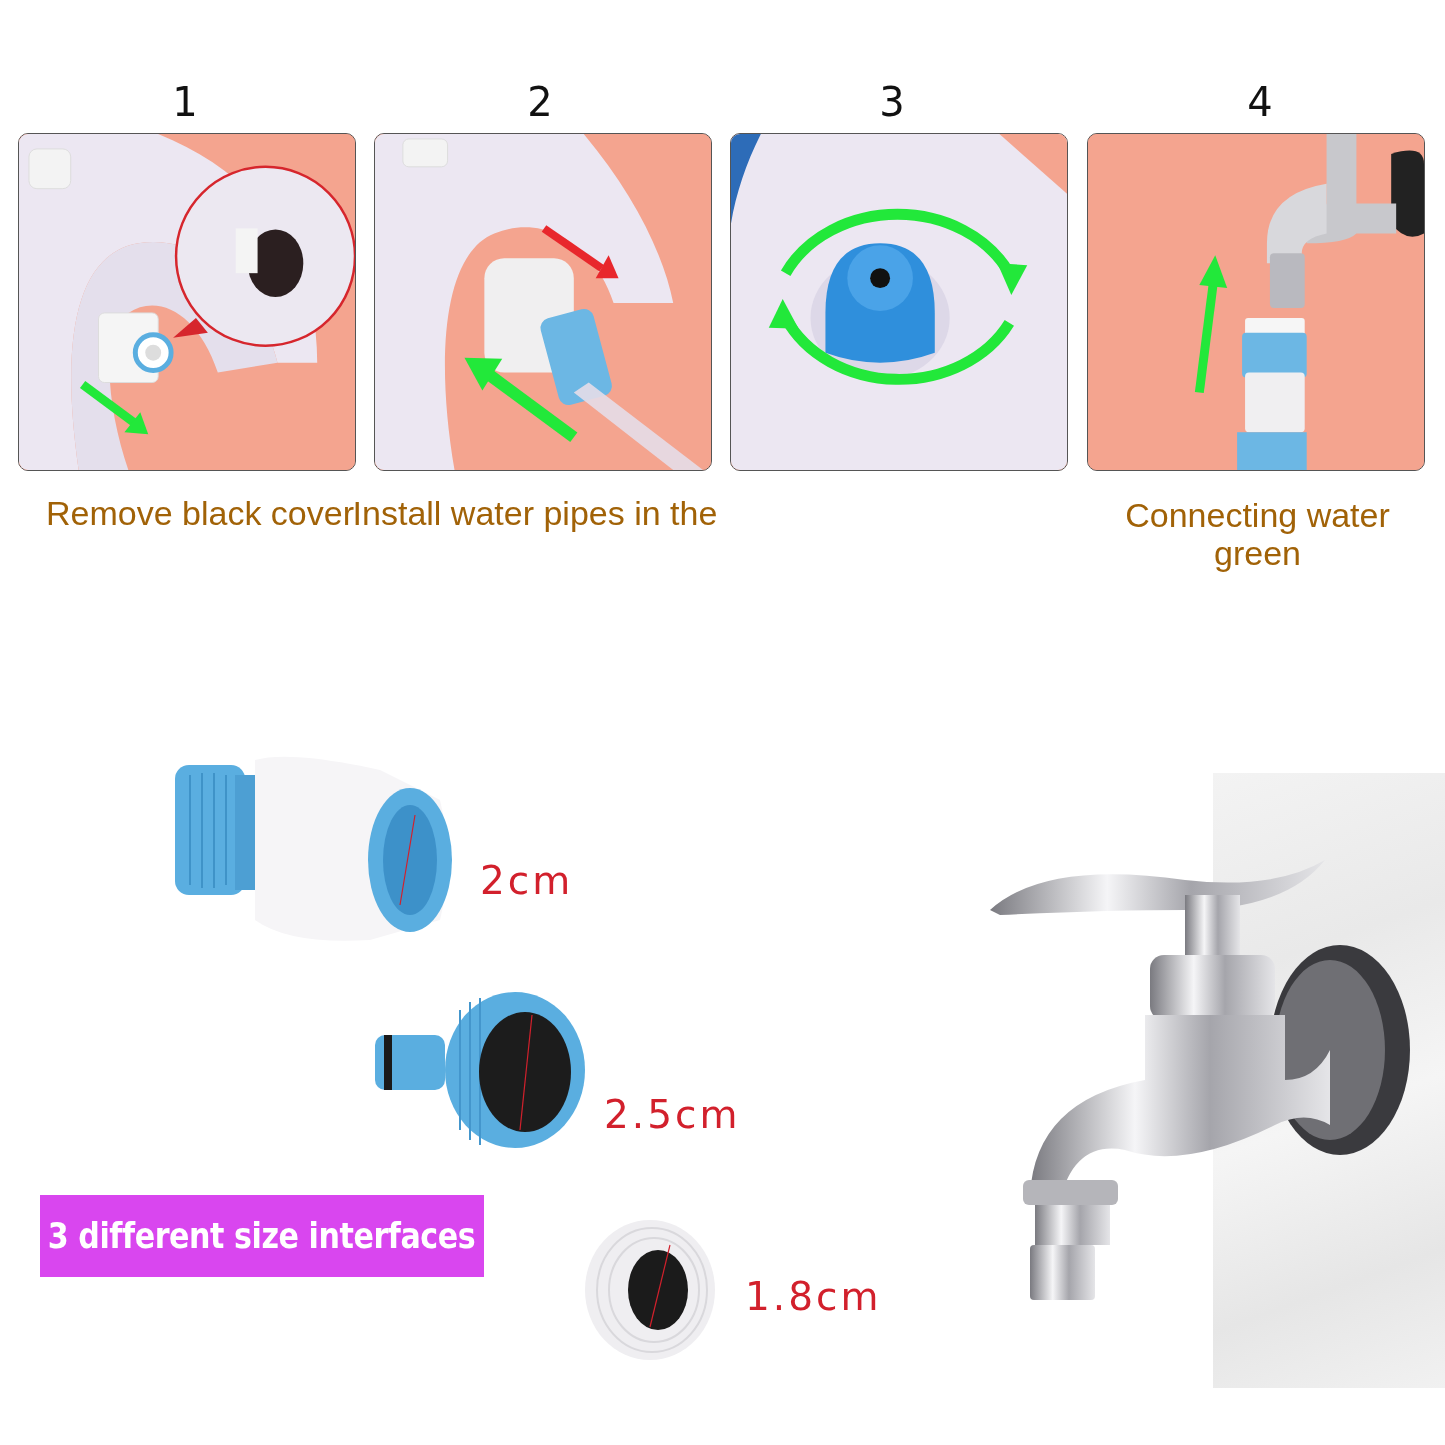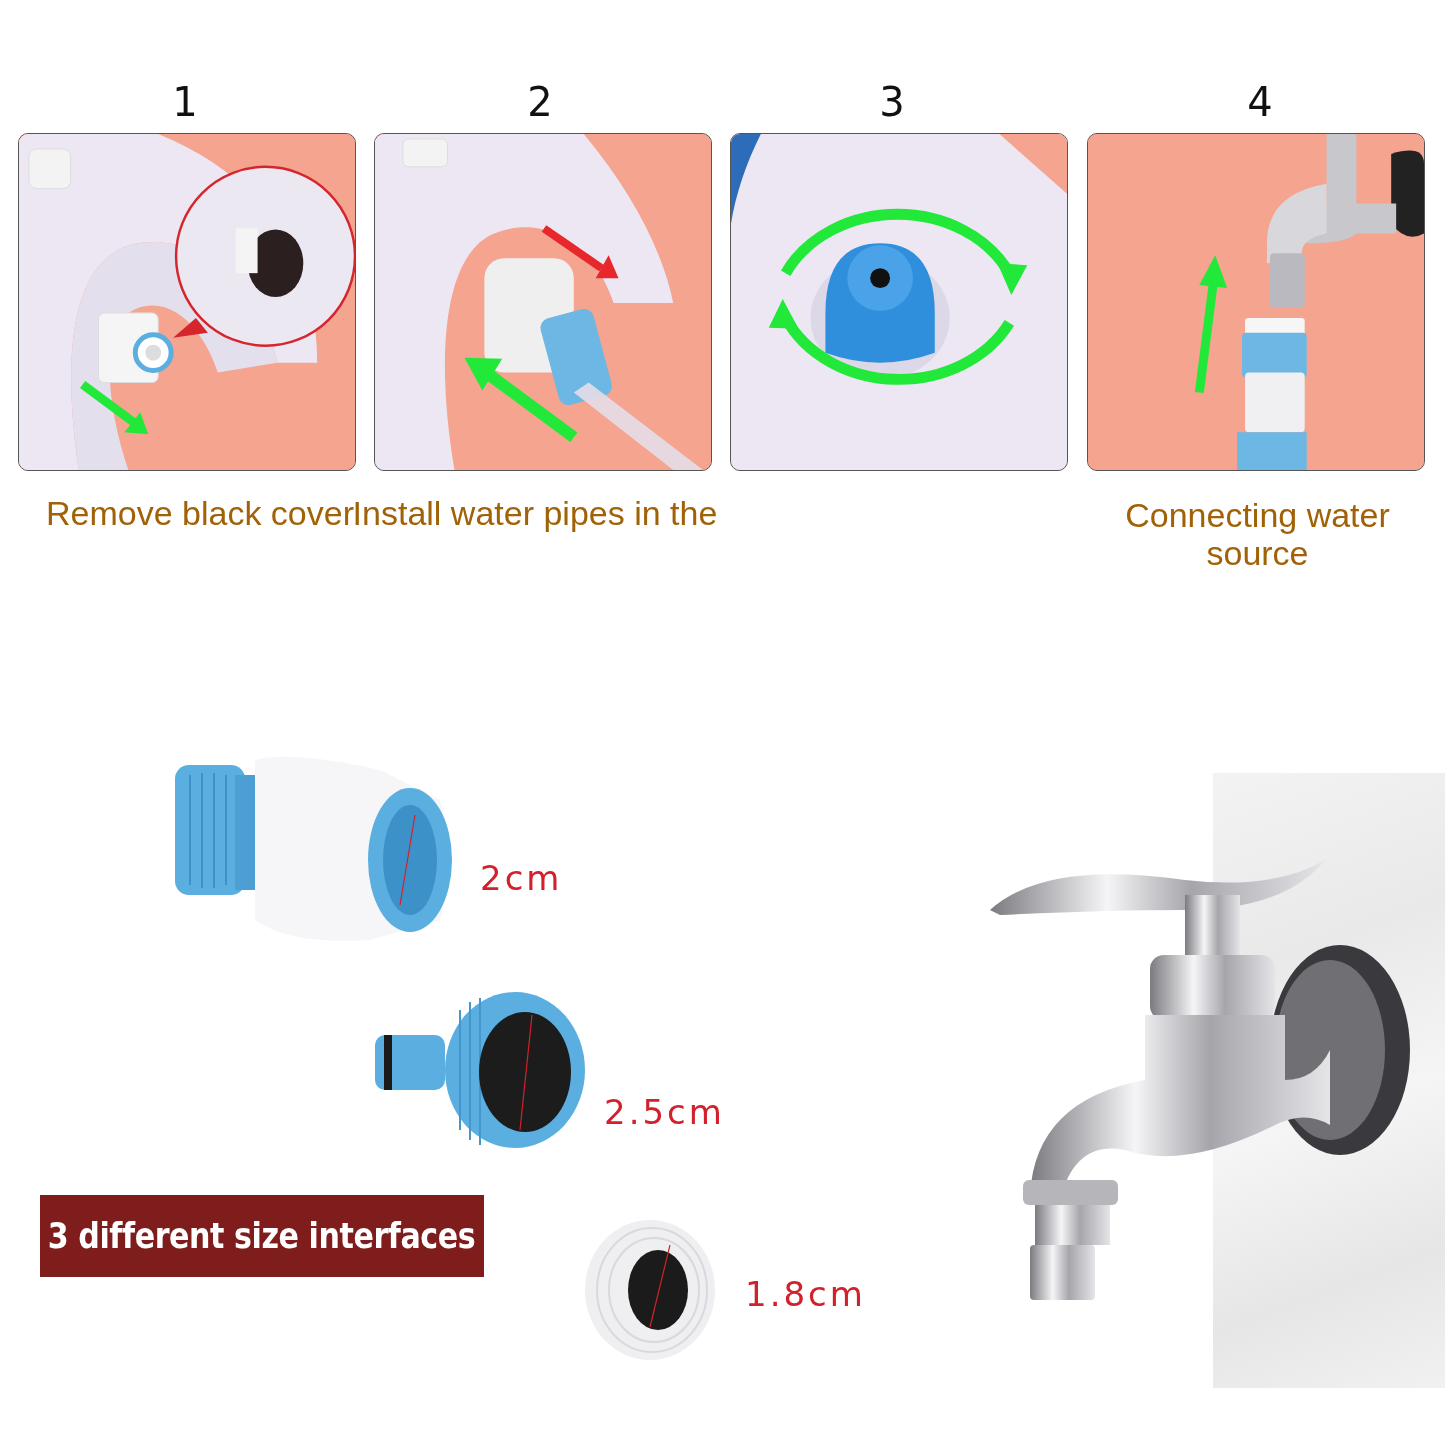--- a/index.html
+++ b/index.html
@@ -4,24 +4,24 @@
 <style>
   html, body { margin: 0; padding: 0; background: #ffffff; }
   body { width: 1445px; height: 1445px; position: relative; overflow: hidden; font-family: "Liberation Sans", "DejaVu Sans", sans-serif; color: #111; }
 
   .step-number { position: absolute; top: 78px; width: 60px; text-align: center; font-family: "DejaVu Sans", sans-serif; font-size: 40px; line-height: 48px; color: #111; }
   .panel { position: absolute; top: 133px; width: 338px; height: 338px; border: 1.5px solid #555; border-radius: 10px; overflow: hidden; box-sizing: border-box; background: #f4a48f; }
   .caption { position: absolute; text-align: center; font-size: 34px; line-height: 38px; color: #a16207; }
 
   .panel svg { position: absolute; left: 0; top: 0; width: 100%; height: 100%; }
 
-  .badge { position: absolute; left: 40px; top: 1195px; width: 444px; height: 82px; background: #7f1d1d; color: #fff; display: flex; align-items: center; justify-content: center; font-weight: bold; font-size: 35px; letter-spacing: -0.5px; font-family: "DejaVu Sans", sans-serif; transform-origin: center; }
+  .badge { position: absolute; left: 40px; top: 1195px; width: 444px; height: 82px; background: #d946ef; color: #fff; display: flex; align-items: center; justify-content: center; font-weight: bold; font-size: 35px; letter-spacing: -0.5px; font-family: "DejaVu Sans", sans-serif; transform-origin: center; }
   .badge span { display: inline-block; transform: scaleX(0.86); white-space: nowrap; }
 
-  .size-label { position: absolute; color: #d2202c; font-size: 34px; letter-spacing: 3px; font-family: "DejaVu Sans", sans-serif; }
+  .size-label { position: absolute; color: #d2202c; font-size: 39px; letter-spacing: 3px; font-family: "DejaVu Sans", sans-serif; }
 
   .fitting { position: absolute; }
   .marble { position: absolute; left: 1213px; top: 773px; width: 232px; height: 615px; background: linear-gradient(160deg, #f3f3f3 0%, #e9e9e9 30%, #f5f5f5 55%, #e6e6e6 80%, #f1f1f1 100%); }
   .faucet { position: absolute; left: 985px; top: 850px; width: 440px; height: 460px; }
 </style>
 </head>
 <body>
 
 <div class="step-number" style="left:155px;">1</div>
 <div class="step-number" style="left:510px;">2</div>
@@ -92,21 +92,21 @@
     <path d="M112 152 L140 155 L128 122 Z" fill="#22e83a"></path>
   </svg>
 </div>
 
 <div class="caption" style="left:40px; top:494px; width:320px;">Remove black cover</div>
 <div class="caption" style="left:340px; top:494px; width:390px;">
   <div>Install water pipes in the</div>
 </div>
 <div class="caption" style="left:748px; top:490px; width:300px; line-height:34px;">
 </div>
-<div class="caption" style="left:1080px; top:496px; width:355px;">Connecting water source</div>
+<div class="caption" style="left:1080px; top:496px; width:355px;">Connecting water green</div>
 
 <svg class="fitting" style="left:170px; top:740px;" width="290" height="210" viewBox="0 0 290 210">
   <rect x="5" y="25" width="70" height="130" rx="14" fill="#5aaee0"></rect>
   <g stroke="#3f93c8" stroke-width="2">
     <line x1="20" y1="35" x2="20" y2="145"></line>
       <line x1="32" y1="33" x2="32" y2="148"></line>
       <line x1="44" y1="33" x2="44" y2="148"></line>
       <line x1="56" y1="35" x2="56" y2="145"></line>
   </g>
   <rect x="65" y="35" width="25" height="115" fill="#4d9fd3"></rect>

